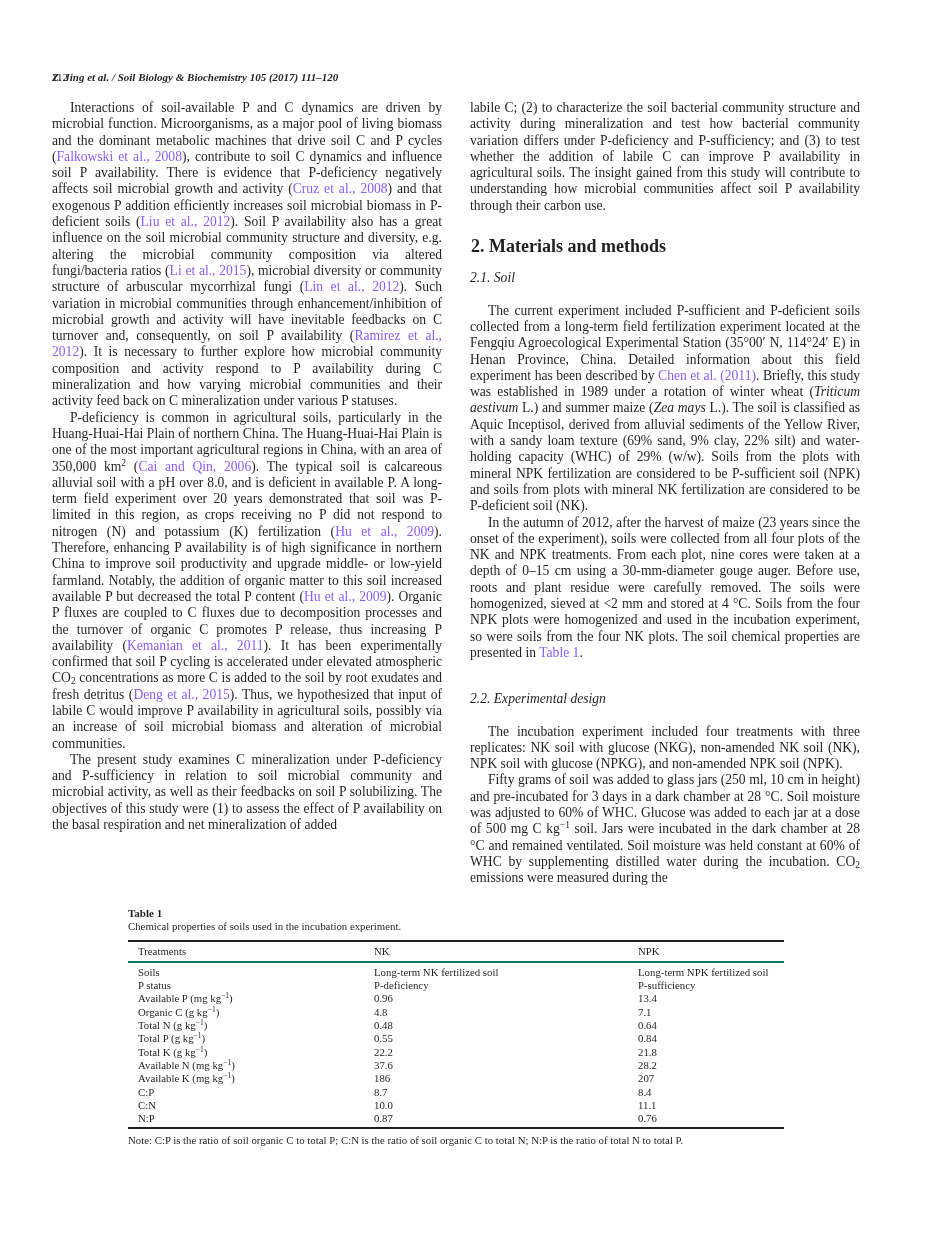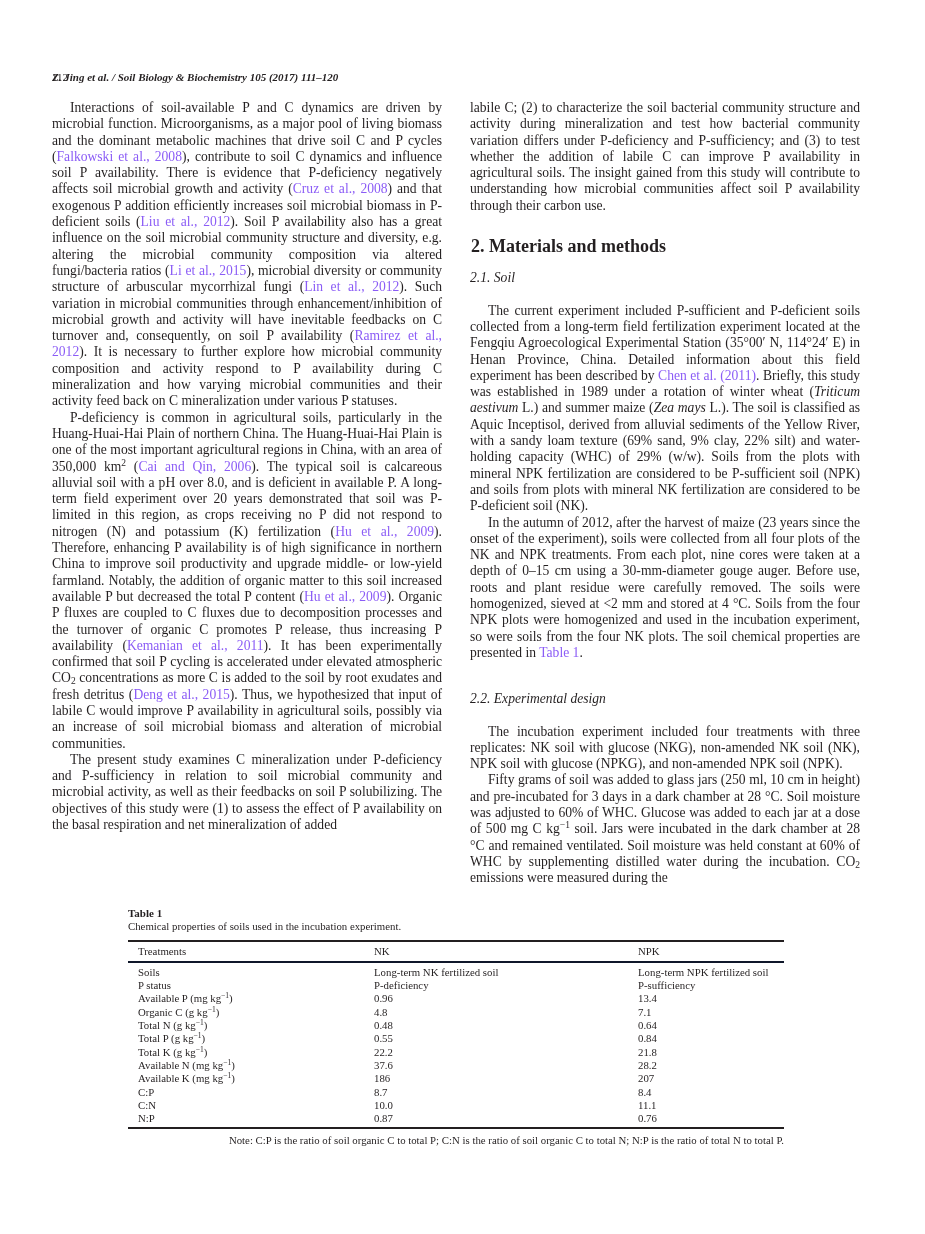--- a/index.html
+++ b/index.html
@@ -36,28 +36,28 @@
 
   .table-block {
     position: absolute; top: 907px; left: 128px; width: 656px;
     font-size: 10.8px; line-height: 13.3px;
   }
   .table-label { font-weight: bold; font-size: 11px; }
   .table-caption { margin-bottom: 6px; }
   table { width: 100%; border-collapse: collapse; }
   thead tr th {
     font-weight: normal; text-align: left; padding: 3px 0 3px 10px;
-    border-top: 2px solid #231f20; border-bottom: 2px solid #0f172a;
+    border-top: 2px solid #231f20; border-bottom: 2px solid #0f766e;
   }
   tbody td { padding: 0 0 0 10px; vertical-align: top; }
   tbody tr:first-child td { padding-top: 3px; }
   tbody tr:last-child td { padding-bottom: 2px; border-bottom: 2px solid #231f20; }
   .c1 { width: 226px; }
   .c2 { width: 254px; }
-  .table-note { margin-top: 5px; font-size: 10.8px; text-align: right; }
+  .table-note { margin-top: 5px; font-size: 10.8px; }
 </style>
 </head>
 <body>
 
 <div class="running-head">
   <span class="page-num">112</span>
   <span class="journal-ref">Z. Jing et al. / Soil Biology &amp; Biochemistry 105 (2017) 111–120</span>
 </div>
 
 <div class="col col-left">

